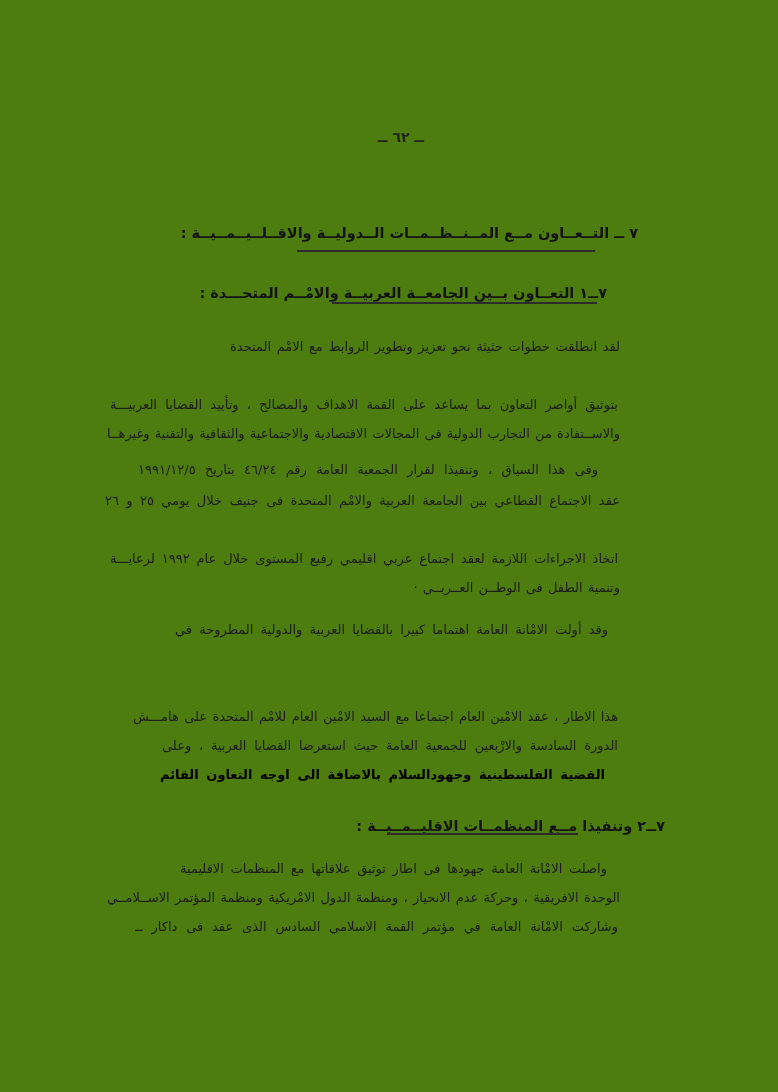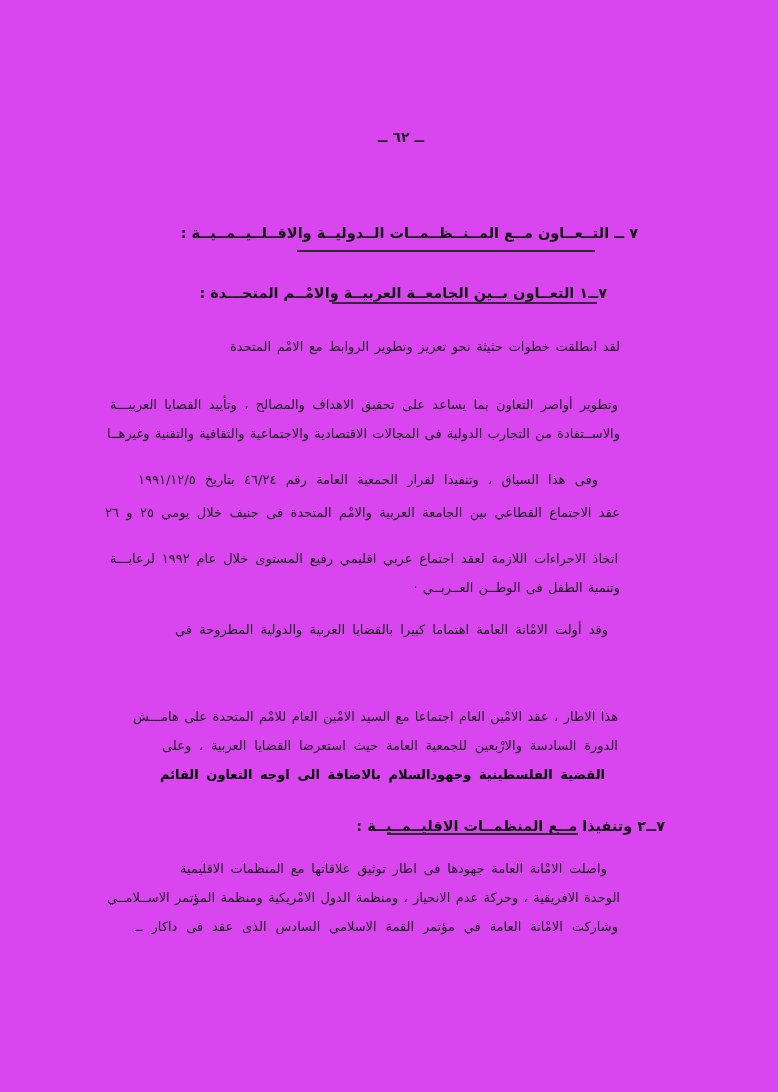--- a/index.html
+++ b/index.html
@@ -6,21 +6,21 @@
   body{
     width:778px;height:1092px;
     background:#ffffff;
     font-family:"DejaVu Sans", sans-serif;
     position:relative;
     overflow:hidden;
     color:#1c1c1c;
   }
   .page{
     position:absolute;inset:0;
-    background:#d946ef;
+    background:#4d7c0f;
   }
   .pagenum{
     position:absolute;
     top:129px;left:378px;
     font-size:14px;font-weight:700;color:#222;
     letter-spacing:1px;
     white-space:nowrap;
     direction:rtl;
   }
   .heading{
@@ -60,22 +60,22 @@
   .ln.dark{
     font-weight:700;
     color:#000;
   }
   
   .p1-0{top:337px;right:158px;left:230px;}
   .p1-1{top:366px;right:158px;left:105px;}
   .p1-2{top:395px;right:160px;left:110px;}
   .p1-3{top:424px;right:158px;left:107px;}
   
-  .p2-0{top:470px;right:180px;left:138px;}
-  .p2-1{top:503px;right:158px;left:105px;}
+  .p2-0{top:460px;right:180px;left:138px;}
+  .p2-1{top:491px;right:158px;left:105px;}
   .p2-2{top:520px;right:158px;left:110px;}
   .p2-3{top:549px;right:160px;left:110px;}
   .p2-4{top:578px;right:158px;left:383px;}
   
   .p3-0{top:620px;right:170px;left:175px;}
   .p3-1{top:649px;right:163px;left:107px;}
   .p3-2{top:678px;right:158px;left:105px;}
   .p3-3{top:707px;right:160px;left:133px;}
   .p3-4{top:736px;right:160px;left:162px;}
   .p3-5{top:765px;right:173px;left:160px;}
@@ -91,21 +91,21 @@
 
   <div class="pagenum">ــ ٦٢ ــ</div>
 
   <div class="heading h1">٧ ــ    التــعــاون مــع المــنــظــمــات الــدوليــة والاقــلــيــمــيــة :</div>
   <div class="rule rule1"></div>
 
   <div class="heading h2">٧ــ١    التعــاون بــين الجامعــة العربيــة والامْــم المتحـــدة :</div>
   <div class="rule rule2"></div>
 
   <div class="ln p1-0">لقد انطلقت خطوات حثيثة نحو تعزيز وتطوير الروابط مع الامْم المتحدة ووكــالاتهــا</div>
-  <div class="ln p1-2">وتطوير أواصر التعاون بما يساعد على تحقيق الاهداف والمصالح ، وتأييد القضايا العربيـــة</div>
+  <div class="ln p1-2">بتوثيق أواصر التعاون بما يساعد على القمة الاهداف والمصالح ، وتأييد القضايا العربيـــة</div>
   <div class="ln p1-3">والاســتفادة من التجارب الدولية فى المجالات الاقتصادية والاجتماعية والثقافية والتقنية وغيرهــا ·</div>
 
   <div class="ln p2-0">وفى هذا السياق ، وتنفيذا لقرار الجمعية العامة رقم ٤٦/٢٤ بتاريخ ١٩٩١/١٢/٥</div>
   <div class="ln p2-1">عقد الاجتماع القطاعي بين الجامعة العربية والامْم المتحدة فى جنيف خلال يومي ٢٥ و ٢٦</div>
   <div class="ln p2-3">اتخاذ الاجراءات اللازمة لعقد اجتماع عربي اقليمي رفيع المستوى خلال عام ١٩٩٢ لرعايـــة</div>
   <div class="ln p2-4 short">وتنمية الطفل فى الوطــن العــربــي ·</div>
 
   <div class="ln p3-0">وقد أولت الامْانة العامة اهتماما كبيرا بالقضايا العربية والدولية المطروحة في المحافــل</div>
   <div class="ln p3-3">هذا الاطار ، عقد الامْين العام اجتماعا مع السيد الامْين العام للامْم المتحدة على هامـــش</div>
   <div class="ln p3-4">الدورة السادسة والارْبعين للجمعية العامة حيث استعرضا القضايا العربية ، وعلى الاخْـــص</div>

